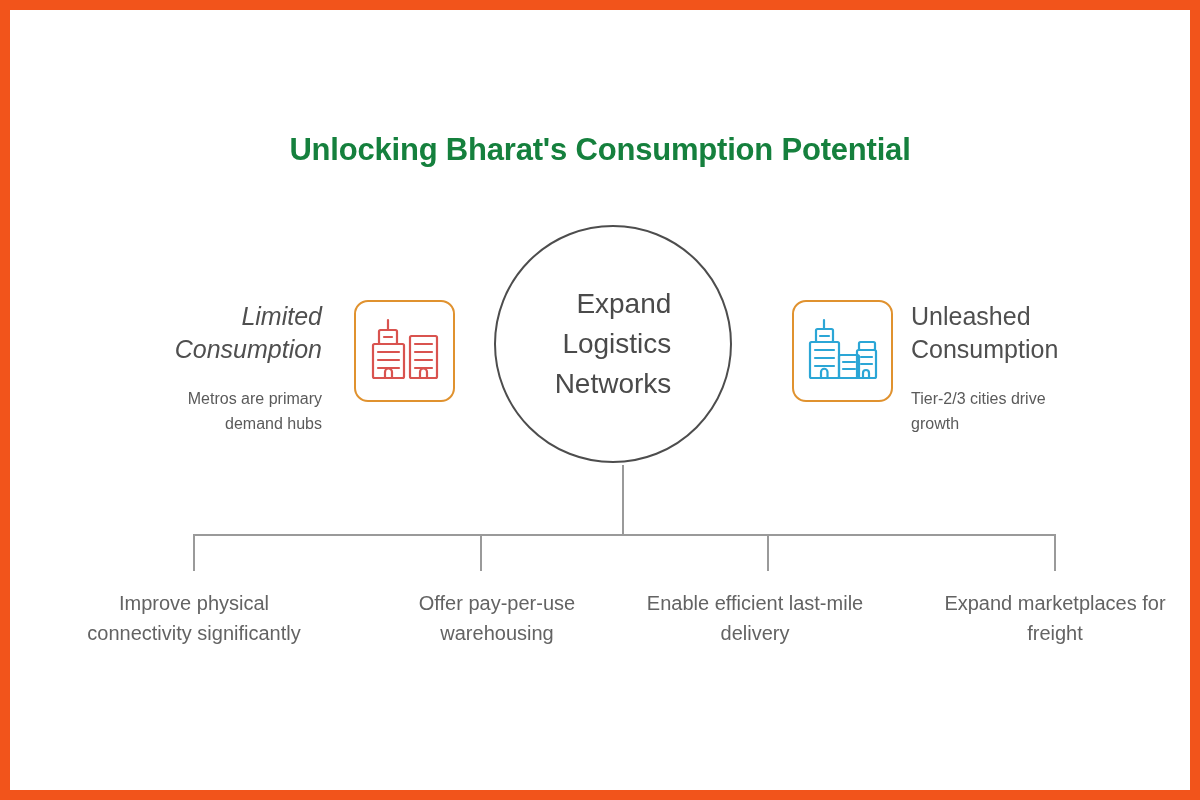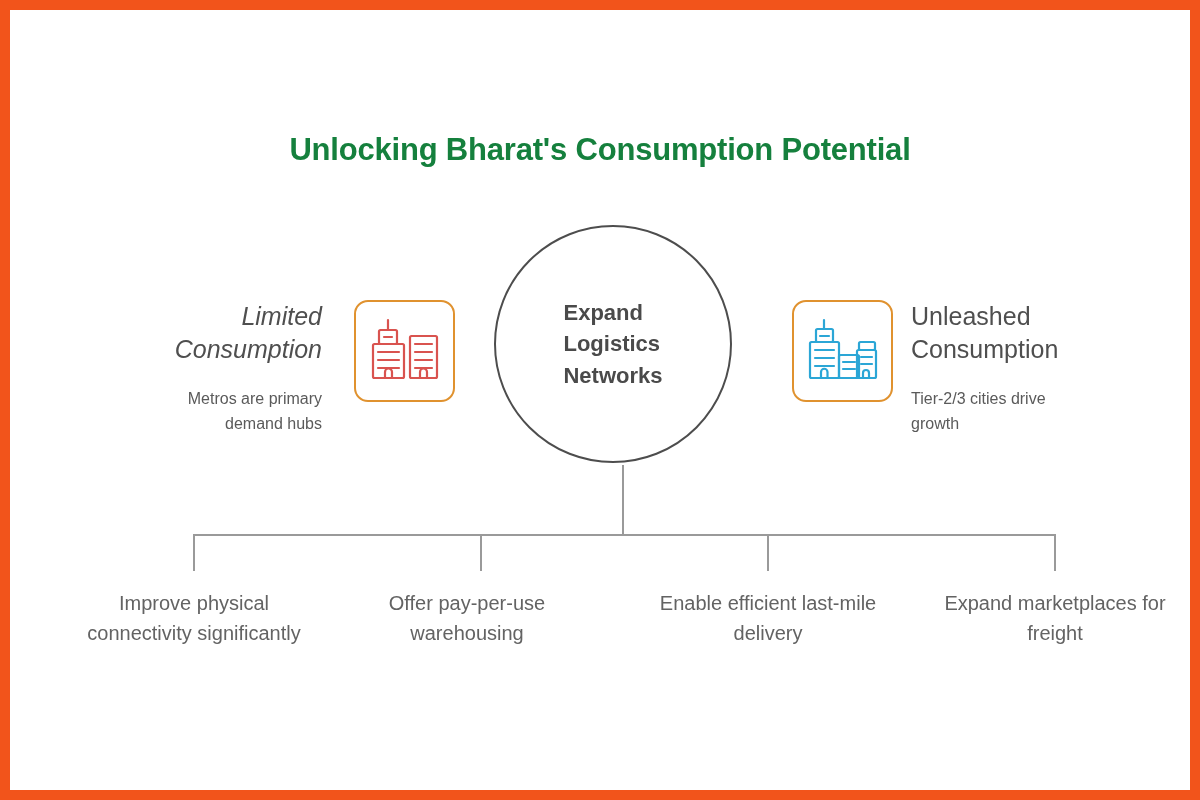--- a/index.html
+++ b/index.html
@@ -52,25 +52,25 @@
     width: 238px;
     height: 238px;
     border: 2px solid #4d4d4d;
     border-radius: 50%;
     box-sizing: border-box;
     display: flex;
     align-items: center;
     justify-content: center;
   }
   #circle-label {
-    font-size: 22px;
-    font-weight: bold;
+    font-size: 28px;
+    font-weight: normal;
     color: #4a4a4a;
     line-height: 1.42;
-    text-align: left;
+    text-align: right;
     white-space: pre-line;
   }
 
   
   .side-text {
     position: absolute;
     top: 290px;
     width: 200px;
   }
   .side-text.left  { left: 112px; text-align: right; }
@@ -226,21 +226,21 @@
 
     <div id="stem"></div>
     <div id="hbar"></div>
     <div class="drop" style="left:183px;"></div>
     <div class="drop" style="left:470px;"></div>
     <div class="drop" style="left:757px;"></div>
     <div class="drop" style="left:1044px;"></div>
 
     <div class="branch-label" style="left:59px; white-space: pre-line;">Improve physical
 connectivity significantly</div>
-    <div class="branch-label" style="left:332px; white-space: pre-line;">Offer pay-per-use
+    <div class="branch-label" style="left:362px; white-space: pre-line;">Offer pay-per-use
 warehousing</div>
-    <div class="branch-label" style="left:633px; white-space: pre-line; text-align: center;">Enable efficient last-mile
+    <div class="branch-label" style="left:620px; white-space: pre-line; text-align: center;">Enable efficient last-mile
 delivery</div>
     <div class="branch-label" style="left:920px; white-space: pre-line;">Expand marketplaces for
 freight</div>
 
   </div>
 </div>
 
 </body></html>

